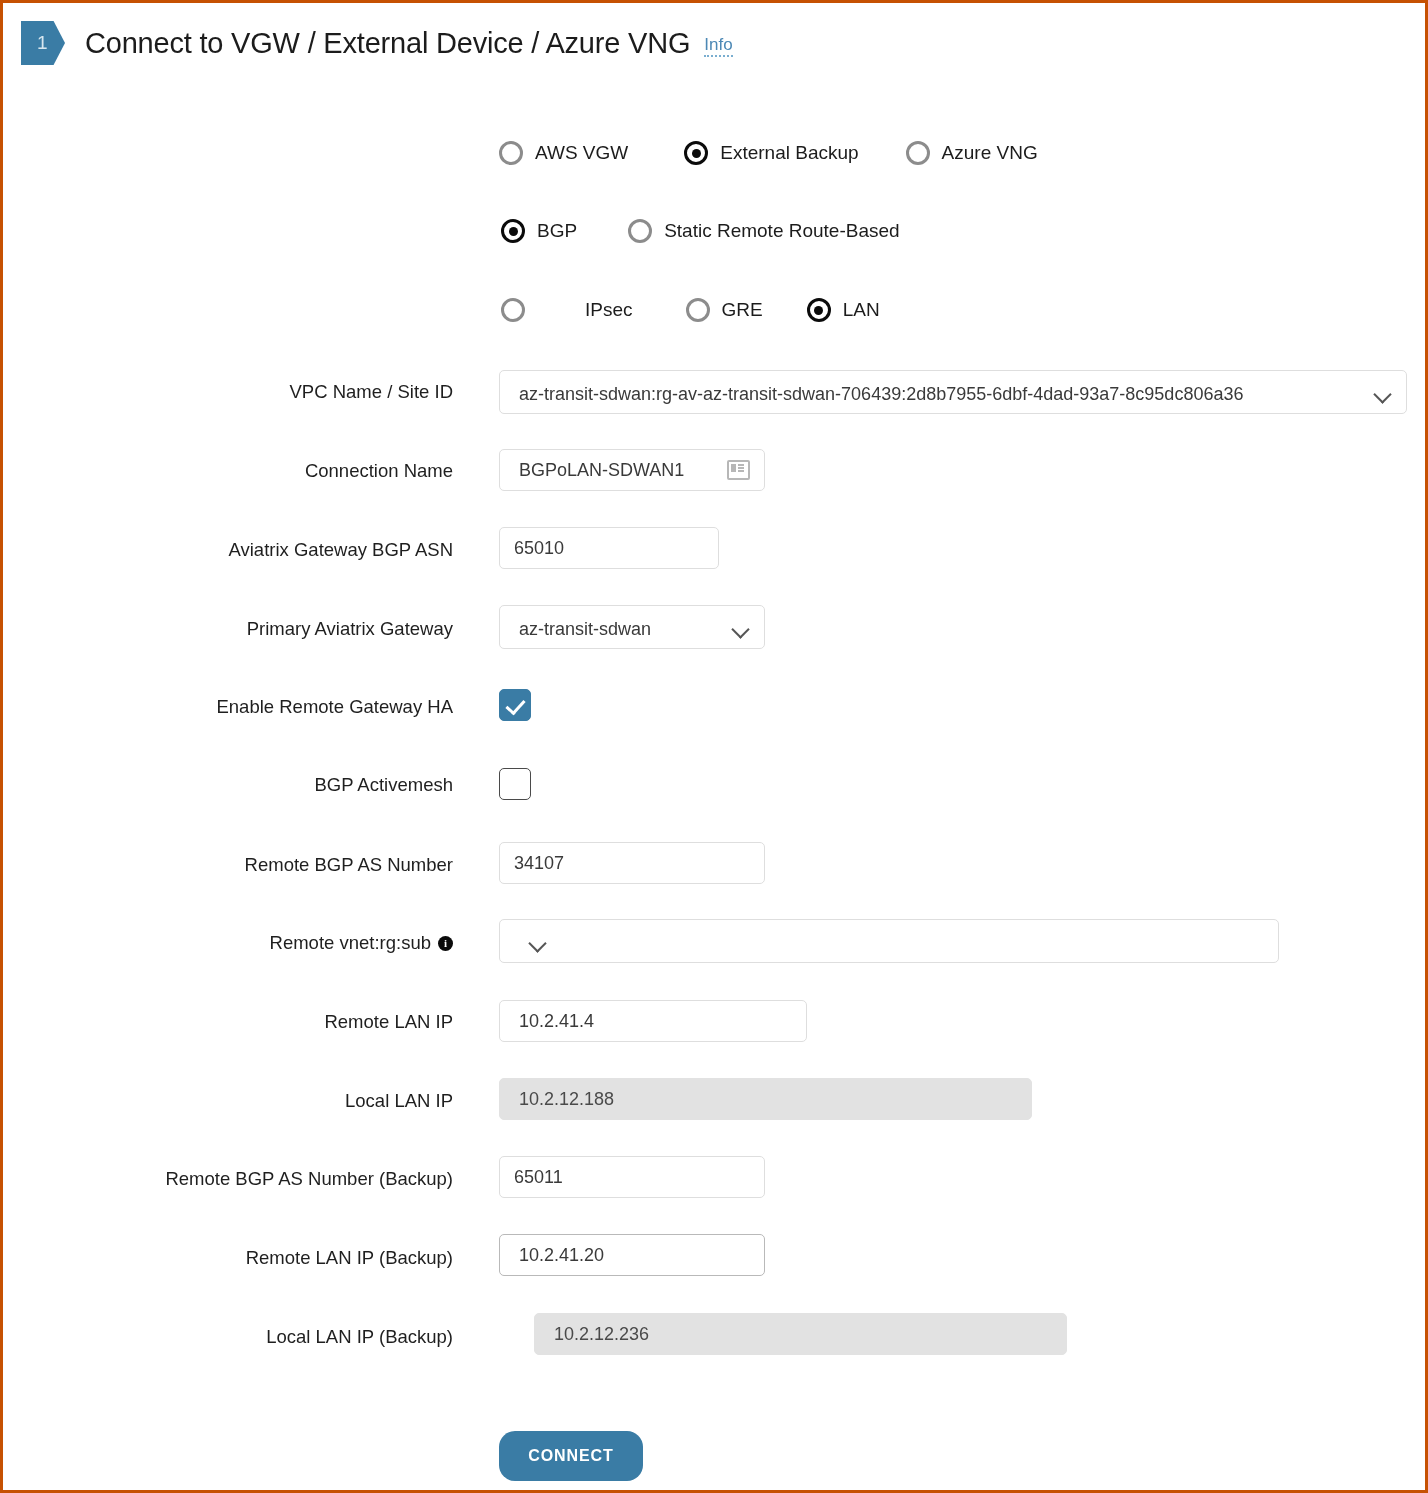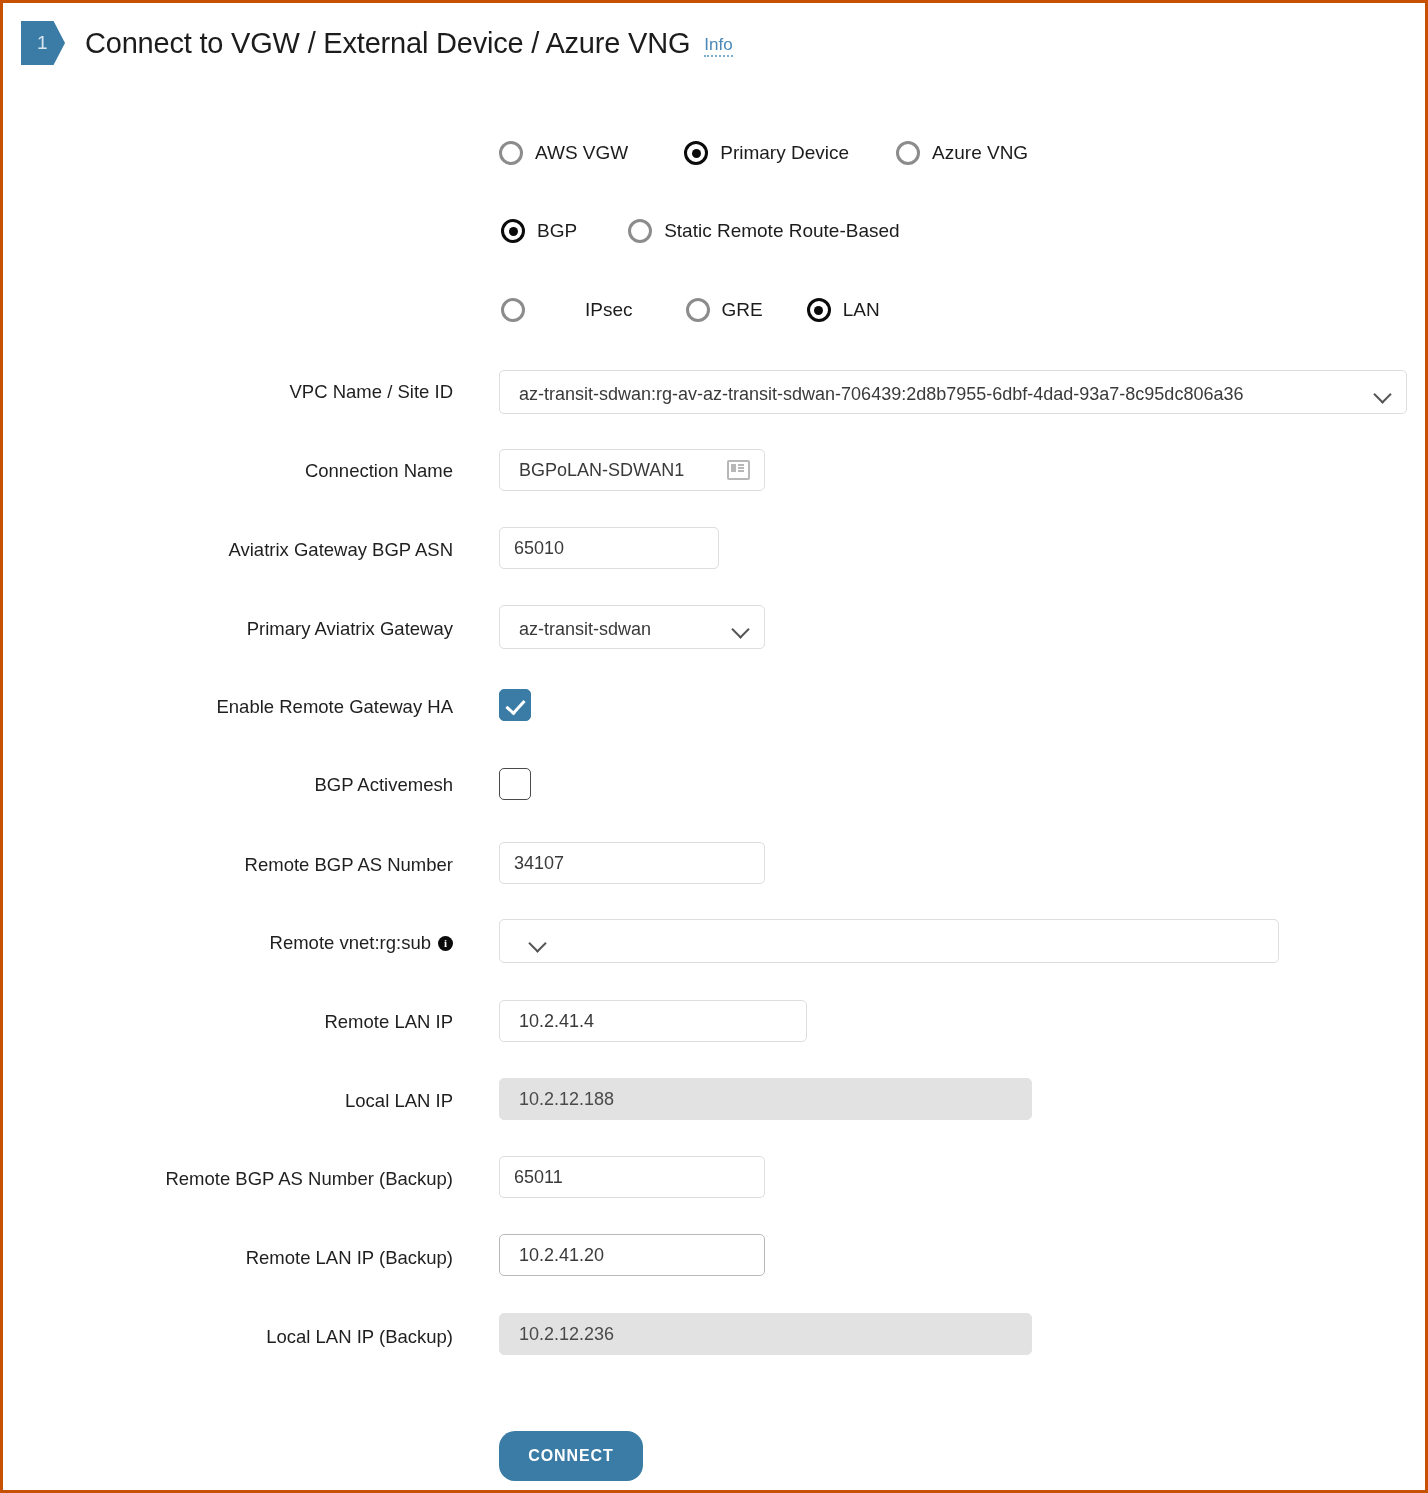--- a/index.html
+++ b/index.html
@@ -287,21 +287,21 @@
     <div class="info-link">Info</div>
   </div>
 
   <div class="radio-row" style="left:496px; top:138px;">
     <div class="radio-opt" style="margin-right:56px;">
       <span class="radio-mark"></span>
       <span class="radio-label">AWS VGW</span>
     </div>
     <div class="radio-opt" style="margin-right:47px;">
       <span class="radio-mark on"></span>
-      <span class="radio-label">Primary Device</span>
+      <span class="radio-label">External Backup</span>
     </div>
     <div class="radio-opt">
       <span class="radio-mark"></span>
       <span class="radio-label">Azure VNG</span>
     </div>
   </div>
 
   <div class="radio-row" style="left:498px; top:216px;">
     <div class="radio-opt" style="margin-right:51px;">
       <span class="radio-mark on"></span>
@@ -420,20 +420,20 @@
 
   <div class="frow" style="top:1244px;">
     <div class="flabel">Remote LAN IP (Backup)</div>
     <div class="fctl" style="top:-13px; width:266px;">
       <div class="txtbox strong-border pad-more">10.2.41.20</div>
     </div>
   </div>
 
   <div class="frow" style="top:1323px;">
     <div class="flabel">Local LAN IP (Backup)</div>
-    <div class="fctl" style="top:-13px; width:533px;">
+    <div class="fctl" style="top:-13px; width:533px;margin-left:35px;">
       <div class="txtbox readonly pad-more">10.2.12.236</div>
     </div>
   </div>
 
   <button class="btn-connect">CONNECT</button>
 
 </div>
 
 </body></html>

